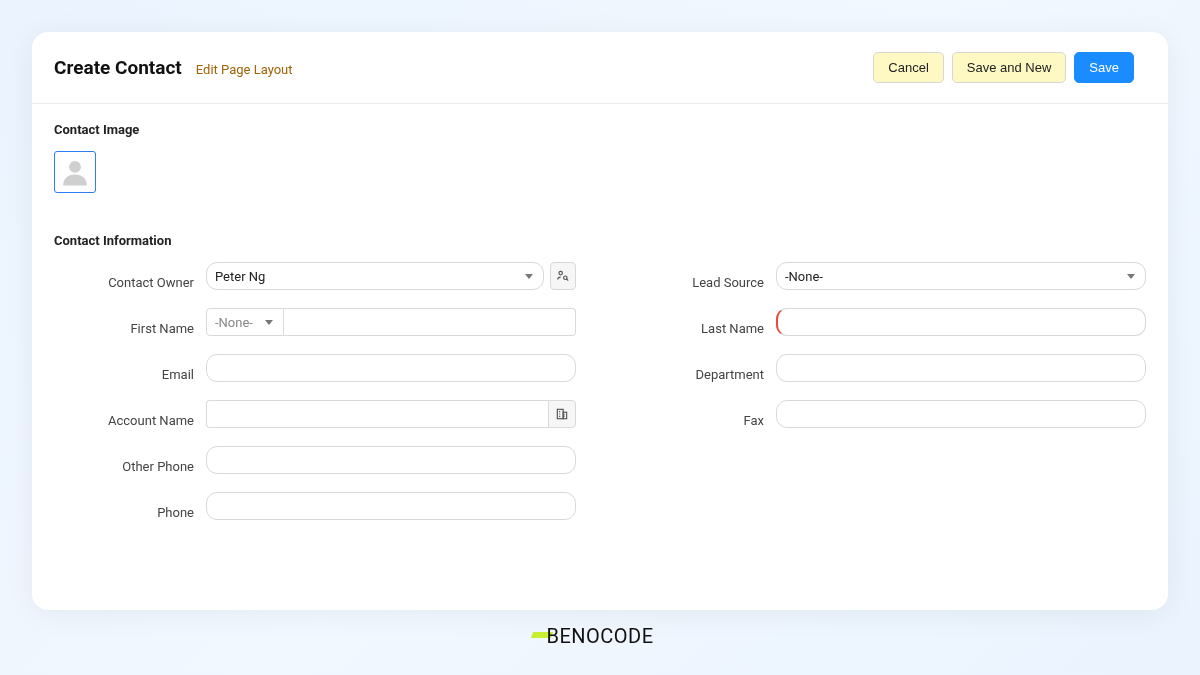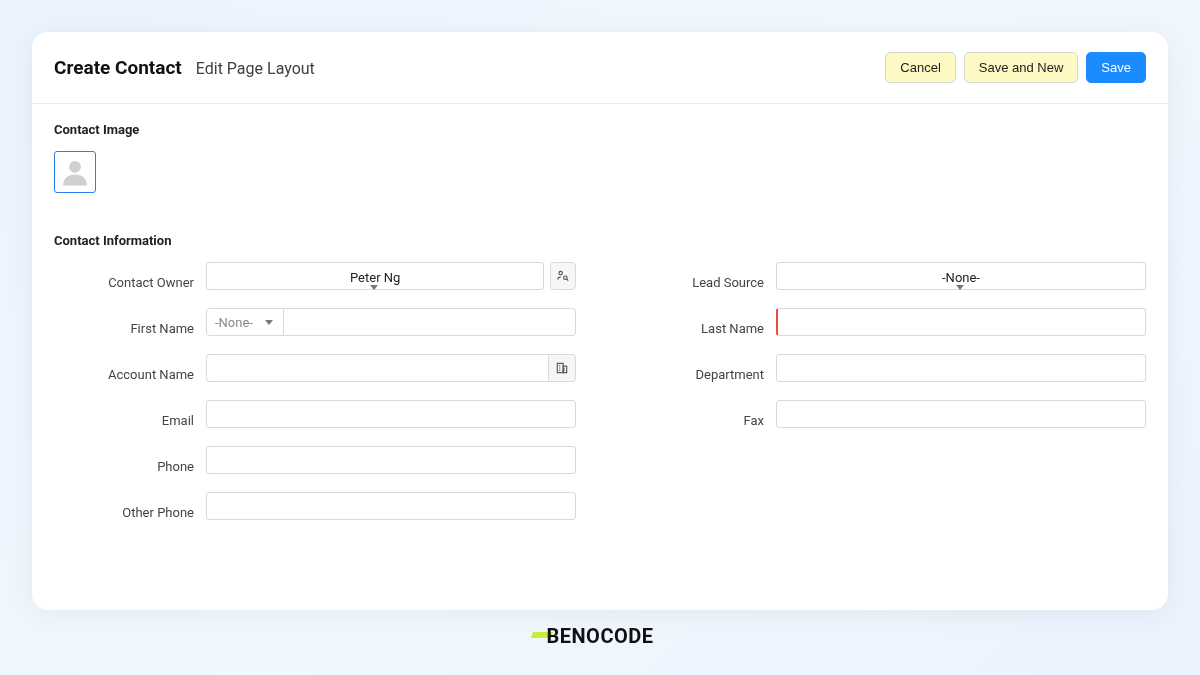--- a/index.html
+++ b/index.html
@@ -12,25 +12,25 @@
     }
     .card {
       width:100%; background:#fff; border-radius:16px;
       box-shadow:0 4px 30px rgba(0,0,0,0.06);
       overflow:hidden;
       display:flex; flex-direction:column;
       height:578px;
     }
     .header {
       display:flex; align-items:center; justify-content:space-between;
-      padding:20px 22px 20px 22px;
+      padding:20px 34px 20px 22px;
     }
     .header-left { display:flex; align-items:baseline; gap:14px; }
     .page-title { font-size:19px; font-weight:700; color:#111; }
-    .edit-link { font-size:16px; color:#404040; text-decoration:none; }
+    .edit-link { font-size:13px; color:#a16207; text-decoration:none; }
     .header-actions { display:flex; gap:8px; }
     .btn {
       font-size:13px; padding:7px 14px; border-radius:5px; cursor:pointer;
       border:1px solid #d6d6d6; background:#fef9c3; color:#222;
     }
     .btn.primary { background:#1a8cff; border-color:#1a8cff; color:#fff; font-weight:500; }
     .divider { height:1px; background:#ececec; width:100%; }
     .content { padding:18px 22px 24px; flex:1; overflow:auto; }
     .section-title { font-size:13px; font-weight:700; color:#222; margin-bottom:14px; }
     .image-upload {
@@ -40,23 +40,23 @@
     }
     .avatar-svg { width:34px; height:34px; }
     .form-grid {
       display:grid; grid-template-columns:1fr 48px 1fr; column-gap:0;
     }
     .col { display:flex; flex-direction:column; gap:18px; }
     .field-row { display:flex; align-items:flex-end; gap:12px; }
     .field-label { width:140px; text-align:right; font-size:13px; color:#444; }
     .field-control { flex:1; display:flex; gap:6px; }
     .input, .select {
-      width:100%; height:28px; border:1px solid #d9d9d9; border-radius:3px;
+      width:100%; height:28px; border:1px solid #d9d9d9; border-radius:11px;
       background:#fff; font-size:13px; padding:7px 8px; color:#222;
-      display:flex; align-items:center; justify-content:space-between;flex-direction:column;
+      display:flex; align-items:center; justify-content:space-between;
     }
     .input { cursor:text; }
     .select { cursor:pointer; background:#fff; }
     .select-text { color:#222; }
     .select-placeholder { color:#888; }
     .caret { width:0; height:0; border-left:4px solid transparent; border-right:4px solid transparent; border-top:5px solid #777; margin-right:2px; }
     .lookup-btn {
       width:28px; height:28px; border:1px solid #d9d9d9; border-radius:4px;
       background:#f6f6f6; display:flex; align-items:center; justify-content:center;
       cursor:pointer;
@@ -77,21 +77,21 @@
       background:#fff; font-size:13px; padding:0 8px; border-right:none;
     }
     .account-icon-btn {
       width:28px; height:28px; border:1px solid #d9d9d9; border-radius:0 4px 4px 0;
       background:#f6f6f6; display:flex; align-items:center; justify-content:center;
       cursor:pointer;
     }
     .required-left { border-left:2px solid #e74c3c; }
     .footer-logo {
       margin-top:14px; display:flex; align-items:center; justify-content:center;
-      font-weight:700; font-size:20px; letter-spacing:0.5px; color:#111;
+      font-weight:400; font-size:20px; letter-spacing:0.5px; color:#111;
       position:relative;
     }
     .footer-logo .accent {
       position:absolute; left:-14px; top:8px; width:20px; height:6px;
       background:#c7f035; transform:skewX(-20deg); z-index:-1;
     }
   </style>
 </head>
 <body>
 
@@ -144,52 +144,52 @@
 
         <div class="field-row">
           <div class="field-label">First Name</div>
           <div class="field-control" style="gap:0">
             <div class="prefix-select">
               <span class="select-placeholder">-None-</span>
               <span class="caret"></span>
             </div>
             <input class="name-input" type="text" value="" style="">
           </div>
+        </div>
+
+        <div class="field-row">
+          <div class="field-label">Email</div>
+          <div class="field-control">
+              <input class="input" type="text" value="" style="">
+            </div>
         </div>
 
         <div class="field-row">
           <div class="field-label">Account Name</div>
           <div class="account-group">
             <input class="account-input" type="text" value="" style="">
             <div class="account-icon-btn">
               <svg class="icon-sm" viewBox="0 0 24 24" fill="none" stroke="#555" stroke-width="2">
                 <rect x="4" y="4" width="10" height="16"></rect>
                   <rect x="14" y="9" width="6" height="11"></rect>
                 <path d="M7 8h2M7 12h2M7 16h2M16 13h1M16 16h1"></path>
               </svg>
             </div>
           </div>
         </div>
 
         <div class="field-row">
-          <div class="field-label">Email</div>
+          <div class="field-label">Other Phone</div>
           <div class="field-control">
               <input class="input" type="text" value="" style="">
             </div>
         </div>
 
         <div class="field-row">
           <div class="field-label">Phone</div>
-          <div class="field-control">
-              <input class="input" type="text" value="" style="">
-            </div>
-        </div>
-
-        <div class="field-row">
-          <div class="field-label">Other Phone</div>
           <div class="field-control">
               <input class="input" type="text" value="" style="">
             </div>
         </div>
 
       </div>
 
       <div></div>
 
       <div class="col">

